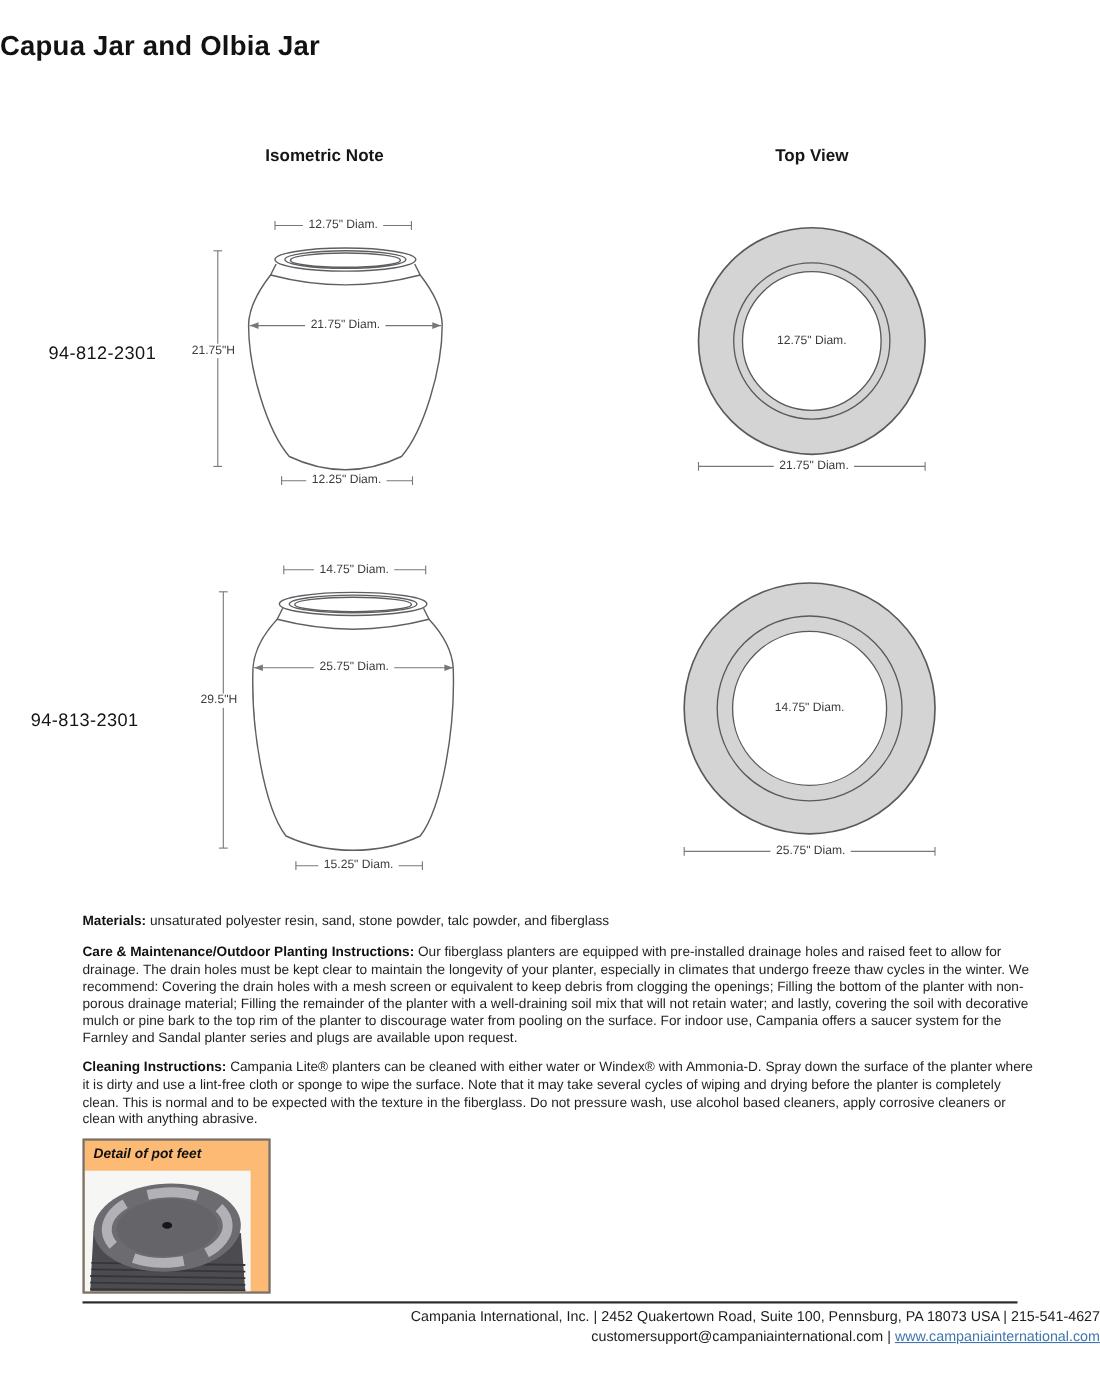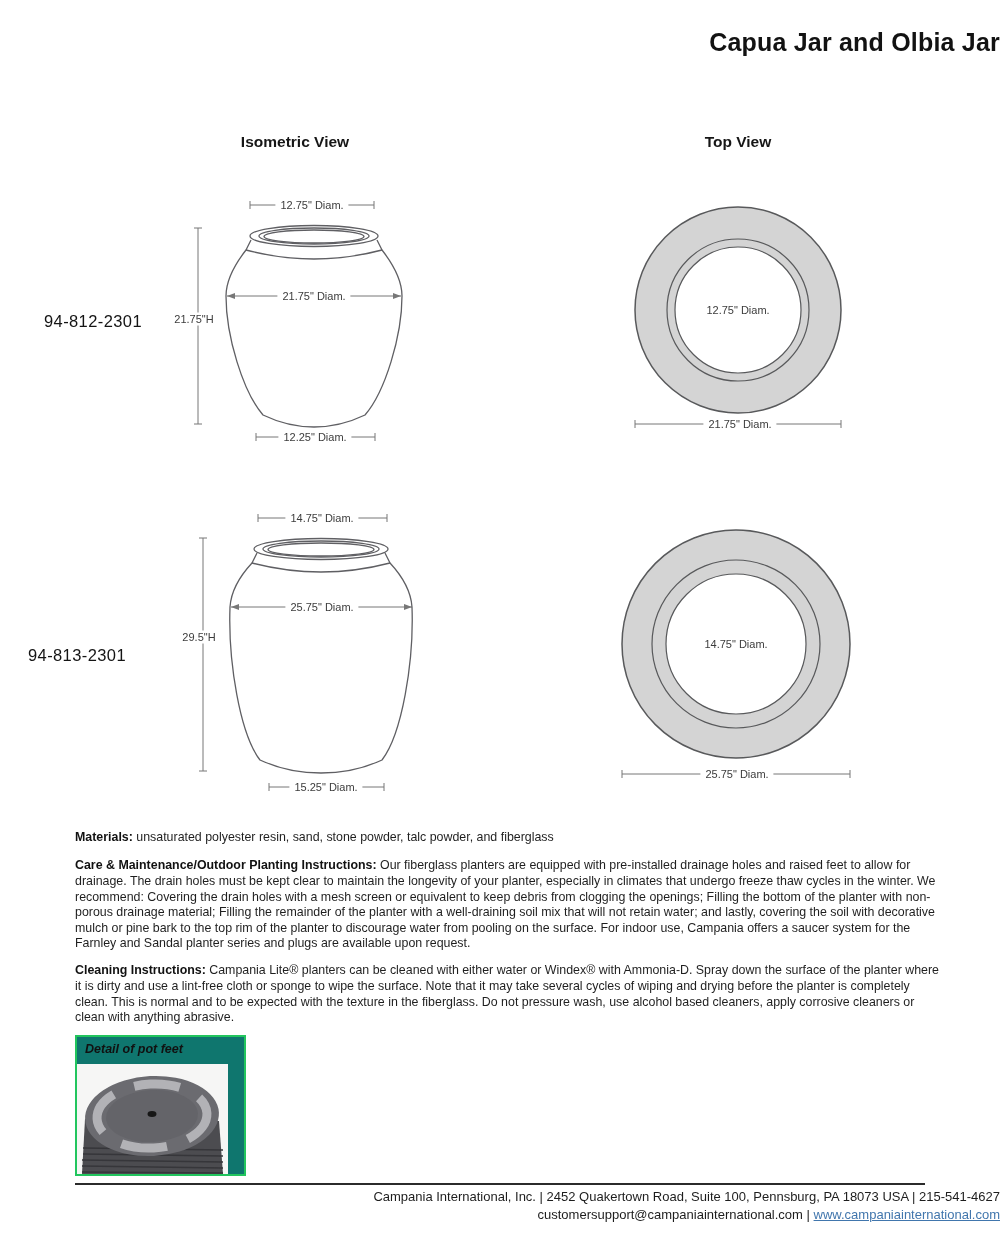--- a/index.html
+++ b/index.html
@@ -1,31 +1,31 @@
 <!DOCTYPE html>
 <html><head>
 <meta charset="utf-8">
 <style>
   html,body{margin:0;padding:0;background:#ffffff;}
   .page{position:relative;width:1000px;height:1250px;background:#fff;
         font-family:"Liberation Sans",sans-serif;color:#1c1c1c;overflow:hidden;}
-  .title{position:absolute;top:28px;left:0;width:100%;text-align:right;
+  .title{position:absolute;top:28px;left:0;width:100%;text-align:left;
          font-size:25px;font-weight:bold;color:#121212;letter-spacing:.2px;}
   .col-header{position:absolute;transform:translateX(-50%);font-weight:bold;
               font-size:15.5px;color:#161616;white-space:nowrap;}
   .product-code{position:absolute;font-weight:normal;font-size:16.5px;color:#141414;
                 letter-spacing:.4px;white-space:nowrap;}
   .dim{position:absolute;transform:translate(-50%,-50%);font-size:11px;color:#3c3c3c;
        background:#fff;padding:0 5px;white-space:nowrap;line-height:13px;}
   .drawing-layer{position:absolute;left:0;top:0;pointer-events:none;}
   .para{position:absolute;left:75px;width:868px;font-size:12.4px;line-height:15.6px;
         color:#1f1f1f;text-align:left;}
   .para b{color:#111;text-align:right;}
   .detail-box{position:absolute;left:75px;top:1035px;width:171px;height:141px;
-              border:2px solid #22c55e;background:#0f766e;box-sizing:border-box;}
+              border:2px solid #737373;background:#fdba74;box-sizing:border-box;}
   .detail-label{position:absolute;left:8px;top:5px;font-weight:bold;font-style:italic;
                 font-size:12.5px;color:#111;white-space:nowrap;}
   .detail-photo{position:absolute;left:0px;top:27px;}
   .footer-rule{position:absolute;left:75px;top:1183px;width:850px;border-top:2px solid #2b2b2b;}
   .footer-line{position:absolute;left:0;width:100%;text-align:right;font-size:13px;color:#1d1d1d;}
   .f1{top:1189px;}
   .f2{top:1207px;}
   .footer-link{color:#4176ad;text-decoration:underline;}
 </style>
 </head>
@@ -107,21 +107,21 @@
     </g>
 
     <g stroke="#58595b">
       <circle cx="736" cy="644" r="114" fill="#d4d4d4" stroke-width="1.5"></circle>
       <circle cx="736" cy="644" r="84" fill="none" stroke-width="1.2"></circle>
       <circle cx="736" cy="644" r="70" fill="#ffffff" stroke-width="1.2"></circle>
     </g>
   </svg>
 
   <div class="title">Capua Jar and Olbia Jar</div>
-  <div class="col-header" style="left:295px;top:133px">Isometric View</div>
+  <div class="col-header" style="left:295px;top:133px">Isometric Note</div>
   <div class="col-header" style="left:738px;top:133px">Top View</div>
 
   <div class="product-code" style="left:44px;top:312px">94-812-2301</div>
   <div class="product-code" style="left:28px;top:646px">94-813-2301</div>
 
   <span class="dim" style="left:312px;top:205px">12.75" Diam.</span>
   <span class="dim" style="left:314px;top:296px">21.75" Diam.</span>
   <span class="dim" style="left:194px;top:319px">21.75"H</span>
   <span class="dim" style="left:315px;top:437px">12.25" Diam.</span>
   <span class="dim" style="left:738px;top:310px">12.75" Diam.</span>

